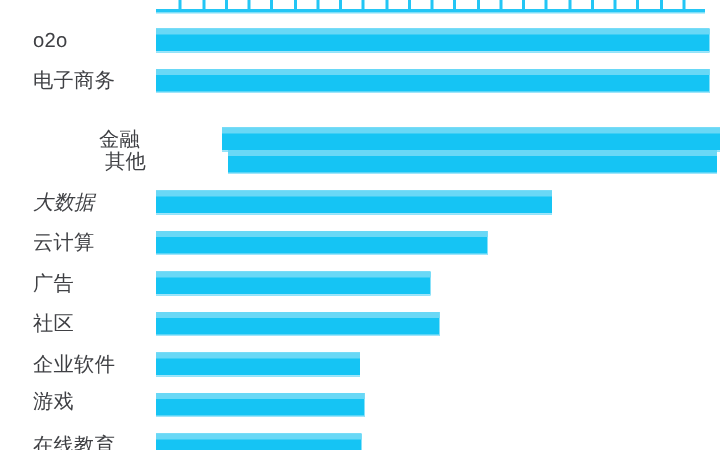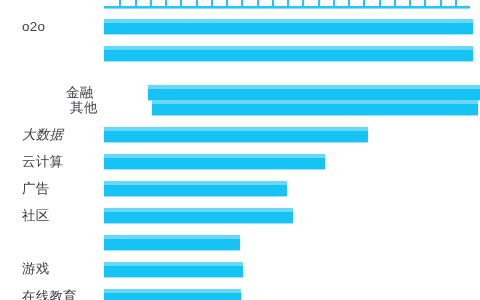--- a/index.html
+++ b/index.html
@@ -136,20 +136,21 @@
   <div class="underline" id="clipped-underline" style="width: 366px; top: 8px;"></div>
 
   <div id="rows-container">
       <div class="row" style="top: 13px;">
         <div class="cat-label">o2o</div>
         <div class="bar-track" style="width: 369px;">
           <div class="bar" title="o2o: 100" style="width: 369px; background: rgb(21, 196, 244);"></div>
         </div>
       </div>
       <div class="row" style="top: 40px;">
+        <div class="cat-label">电子商务</div>
         <div class="bar-track" style="width: 369px;">
           <div class="bar" title="电子商务: 100" style="width: 369px; background: rgb(21, 196, 244);"></div>
         </div>
       </div>
       <div class="row" style="top: 79px; margin-left: 44px;">
         <div class="cat-label">金融</div>
         <div class="bar-track" style="width: 369px;">
           <div class="bar" title="金融: 100" style="width: 369px; background: rgb(21, 196, 244);"></div>
         </div>
       </div>
@@ -177,20 +178,21 @@
           <div class="bar" title="广告: 50" style="width: 183px; background: rgb(21, 196, 244);"></div>
         </div>
       </div>
       <div class="row" style="top: 202px;">
         <div class="cat-label">社区</div>
         <div class="bar-track" style="width: 189px;">
           <div class="bar" title="社区: 51" style="width: 189px; background: rgb(21, 196, 244);"></div>
         </div>
       </div>
       <div class="row" style="top: 229px;">
+        <div class="cat-label">企业软件</div>
         <div class="bar-track" style="width: 136px;">
           <div class="bar" title="企业软件: 37" style="width: 136px; background: rgb(21, 196, 244);"></div>
         </div>
       </div>
       <div class="row" style="top: 256px; font-family: Liberation Mono, monospace;">
         <div class="cat-label">游戏</div>
         <div class="bar-track" style="width: 139px;">
           <div class="bar" title="游戏: 38" style="width: 139px; background: rgb(21, 196, 244);"></div>
         </div>
       </div>

